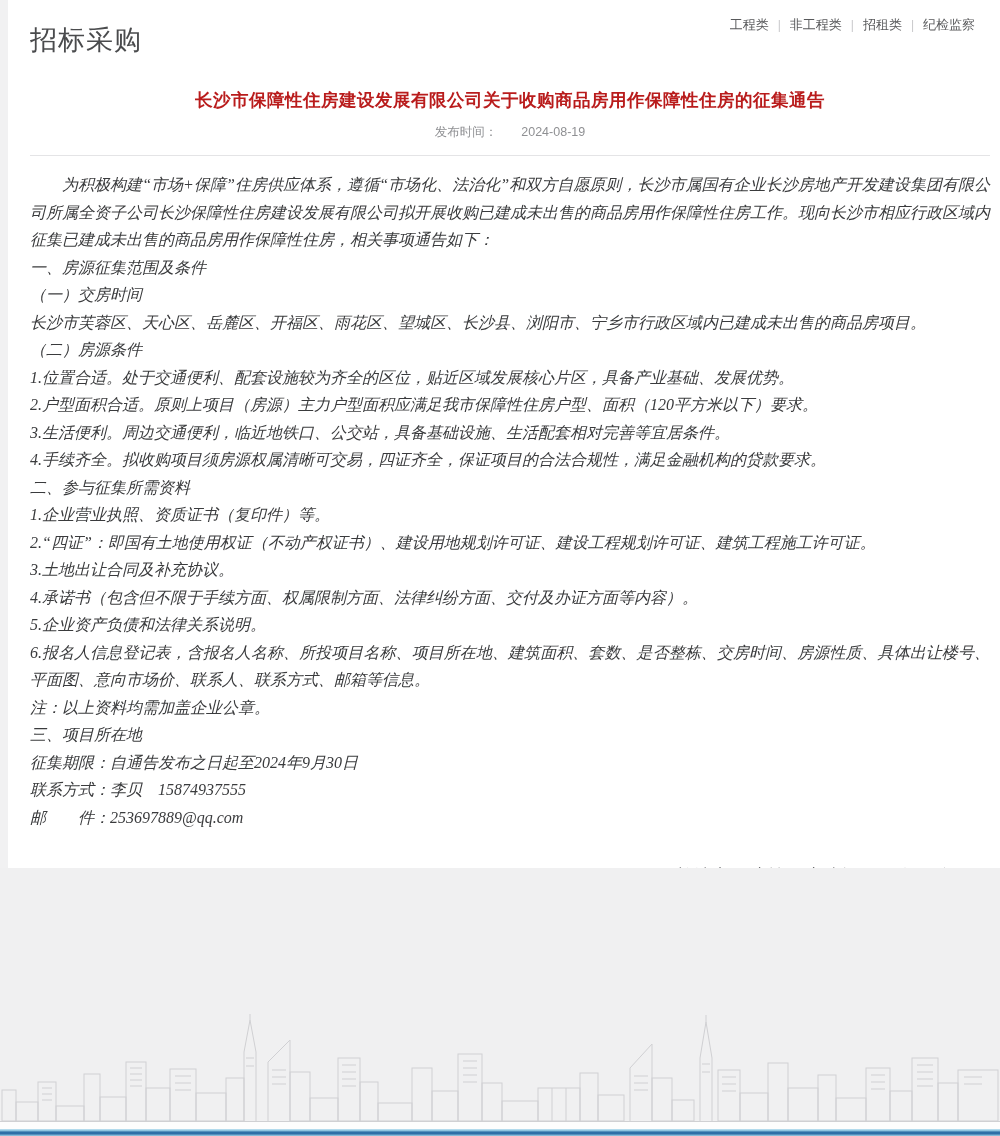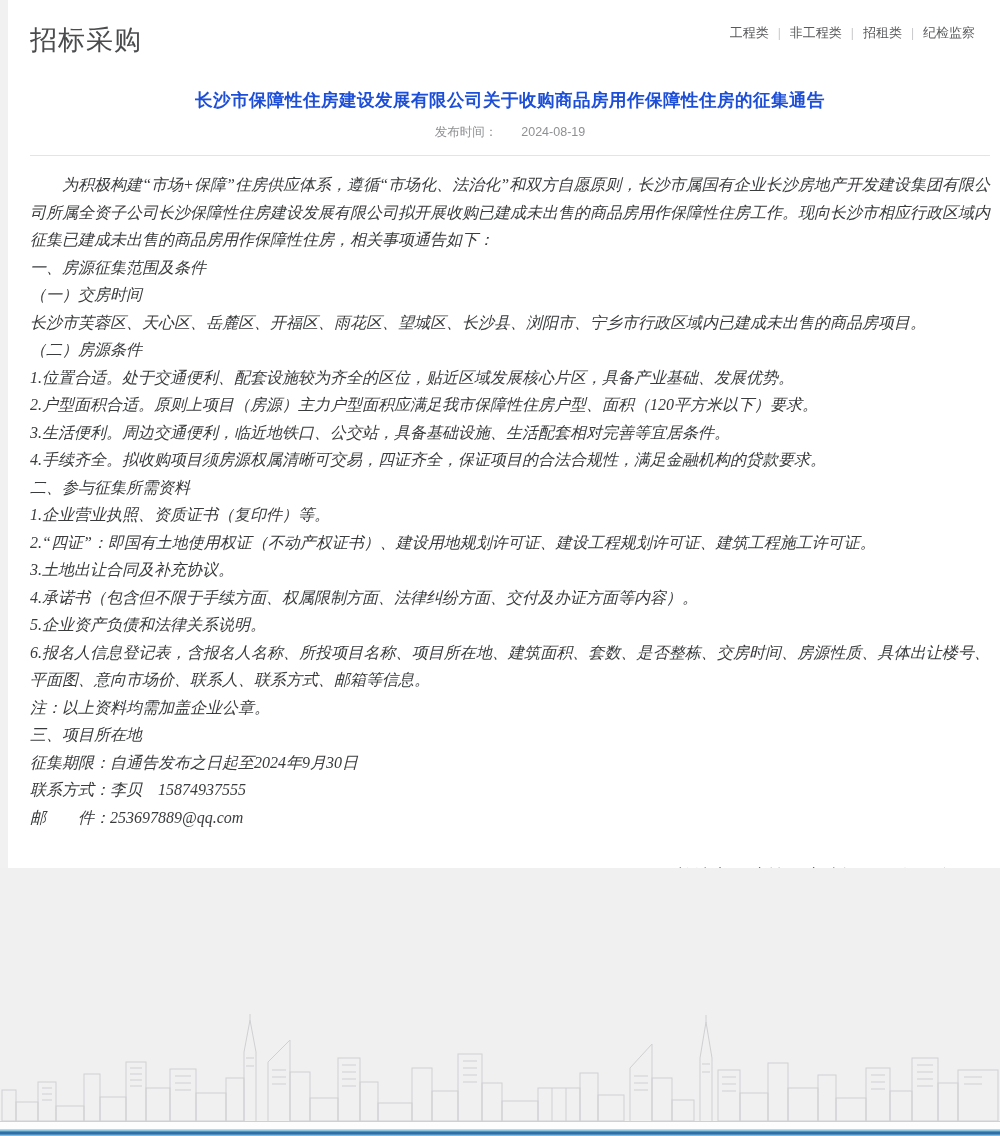--- a/index.html
+++ b/index.html
@@ -21,30 +21,30 @@
     padding:0 10px 0 22px;
     position:relative;
   }
 
   
   .topbar { position:relative; padding-top:22px; height:72px; }
   .brand {
     font-size:27px; font-weight:400; color:#4a4b4d; letter-spacing:1px;
   }
   .top-nav {
-    position:absolute; top:24px; right:6px;
+    position:absolute; top:16px; right:6px;
     font-size:13px; color:#58595b; display:flex; align-items:center;
   }
   .top-nav a.nav-link { color:#58595b; text-decoration:none; padding:0 9px; }
   .top-nav .sep { color:#c9c9cb; font-size:12px; }
 
   
   .article-head { text-align:center; margin-top:16px; }
   .article-title {
-    font-size:17.5px; font-weight:700; color:#1d4ed8; letter-spacing:0.5px;
+    font-size:17.5px; font-weight:700; color:#b91c1c; letter-spacing:0.5px;
   }
   .pubtime { margin-top:12px; font-size:12.5px; color:#8f9093; }
   .pubtime .pub-date { margin-left:24px; }
 
   .divider {
     border:none; border-top:1px solid #e4e4e6;
     margin-top:14px;
   }
 
   

